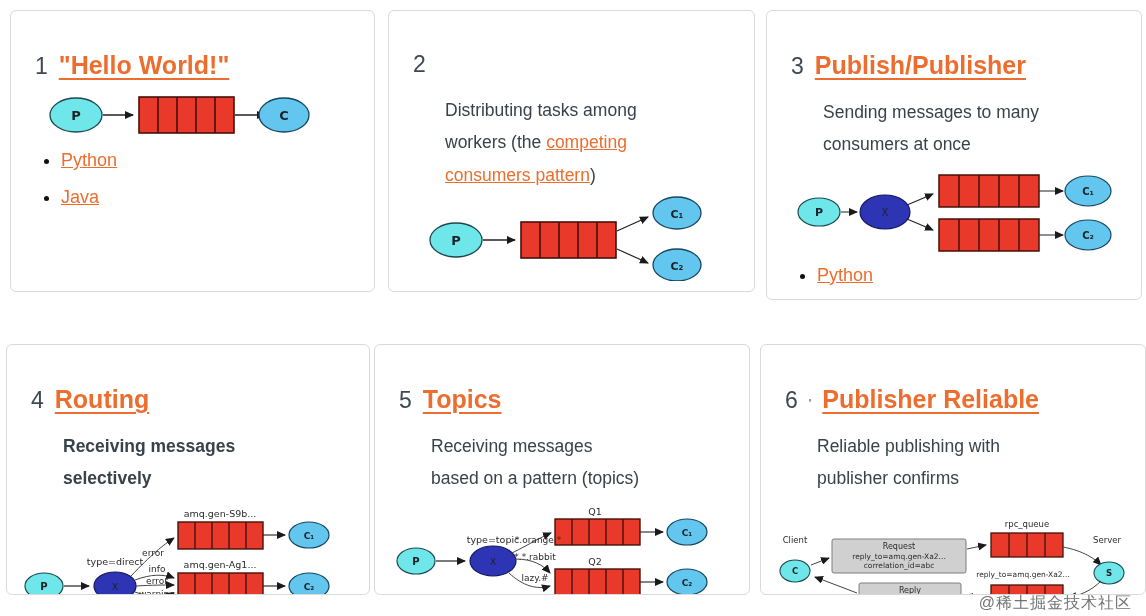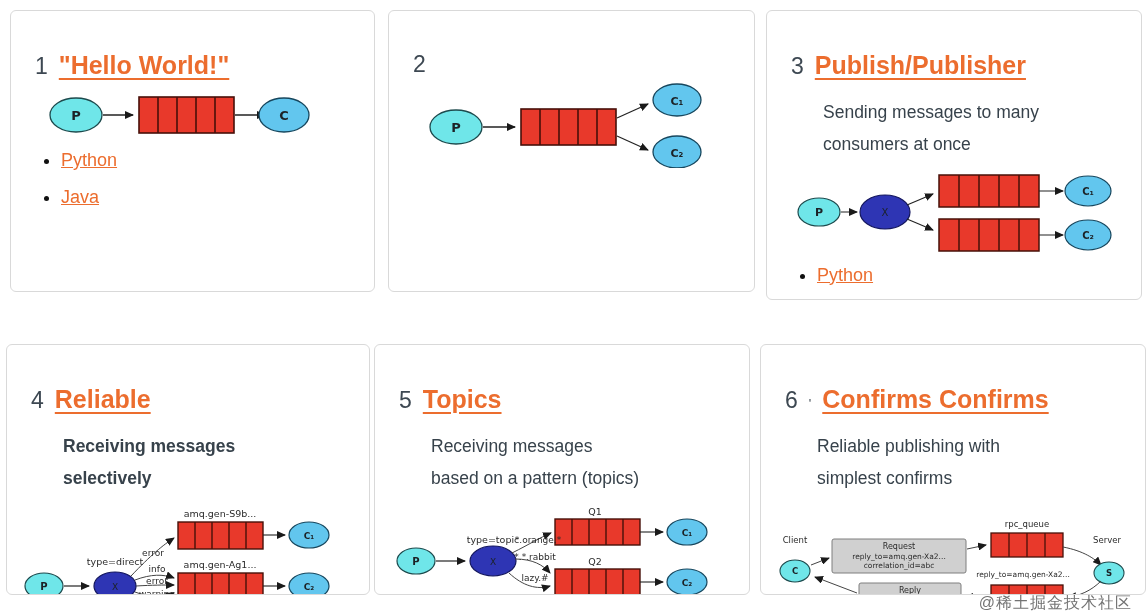--- a/index.html
+++ b/index.html
@@ -77,20 +77,23 @@
     <ul class="bullets">
       <li><a>Python</a></li>
       <li><a>Java</a></li>
     </ul>
   </div>
 
   <div class="card" style="left:388px; top:10px; width:367px; height:282px;">
     <div class="card-head">
       <span class="card-num">2</span>
     </div>
+    <div class="card-desc" style="width:238px;">
+      <span>Distributing tasks among workers (the </span><a class="inline-link">competing consumers pattern</a><span>)</span>
+    </div>
     <svg class="diagram d2" width="300" height="86" viewBox="0 0 300 86">
       <g>
         <ellipse cx="27" cy="45" rx="26" ry="17" fill="#6fe6e9" stroke="#1d4a4d" stroke-width="1.3"></ellipse>
         <text x="27" y="50" font-size="13" text-anchor="middle" class="node-label">P</text>
       </g>
       <line x1="54" y1="45" x2="86" y2="45" stroke="#222" stroke-width="1.4" marker-end="url(#arr)"></line>
       <g>
         <rect x="92" y="27" width="95" height="36" fill="#e8392b" stroke="#471009" stroke-width="1.6"></rect>
         <g stroke="#471009" stroke-width="1.6">
           <line x1="111" y1="27" x2="111" y2="63"></line>
@@ -163,21 +166,21 @@
     </svg>
     <ul class="bullets">
       <li><a>Python</a></li>
 
     </ul>
   </div>
 
   <div class="card" style="left:6px; top:344px; width:364px; height:251px;">
     <div class="card-head">
       <span class="card-num">4</span>
-      <a class="card-title">Reliable</a>
+      <a class="card-title">Routing</a>
     </div>
     <div class="card-desc" style="width:205px;font-weight:bold;">
       <span>Receiving messages selectively</span>
     </div>
     <svg class="diagram d4" width="330" height="108" viewBox="0 0 330 108">
       <text x="197" y="12" font-size="9.5" text-anchor="middle" class="tiny">amq.gen-S9b...</text>
       <g>
         <rect x="155" y="17" width="85" height="27" fill="#e8392b" stroke="#471009" stroke-width="1.4"></rect>
         <g stroke="#471009" stroke-width="1.4">
           <line x1="172" y1="17" x2="172" y2="44"></line>
@@ -282,24 +285,24 @@
       <text x="140" y="57" font-size="9" text-anchor="middle" class="tiny">*.*.rabbit</text>
       <path d="M 114,70 C 128,83 142,87 155,83" fill="none" stroke="#444" stroke-width="1" marker-end="url(#arr)"></path>
       <text x="140" y="78" font-size="9" text-anchor="middle" class="tiny">lazy.#</text>
     </svg>
   </div>
 
   <div class="card" style="left:760px; top:344px; width:386px; height:251px;">
     <div class="card-head">
       <span class="card-num">6</span>
       <span class="num-suffix">'</span>
-      <a class="card-title">Confirms Confirms</a>
+      <a class="card-title">Publisher Reliable</a>
     </div>
     <div class="card-desc" style="width:228px;">
-      <span>Reliable publishing with simplest confirms</span>
+      <span>Reliable publishing with publisher confirms</span>
     </div>
     <svg class="diagram d6" width="362" height="100" viewBox="0 0 362 100">
       <text x="26" y="30" font-size="8.5" text-anchor="middle" class="tiny">Client</text>
       <g>
         <ellipse cx="26" cy="58" rx="15" ry="11" fill="#6fe6e9" stroke="#1d4a4d" stroke-width="1.1"></ellipse>
         <text x="26" y="61" font-size="8.5" text-anchor="middle" class="node-label">C</text>
       </g>
       <line x1="42" y1="52" x2="60" y2="45" stroke="#444" stroke-width="1" marker-end="url(#arr)"></line>
       <g>
         <rect x="63" y="26" width="134" height="34" rx="2" fill="#d0d0d0" stroke="#7f7f7f" stroke-width="1"></rect>

